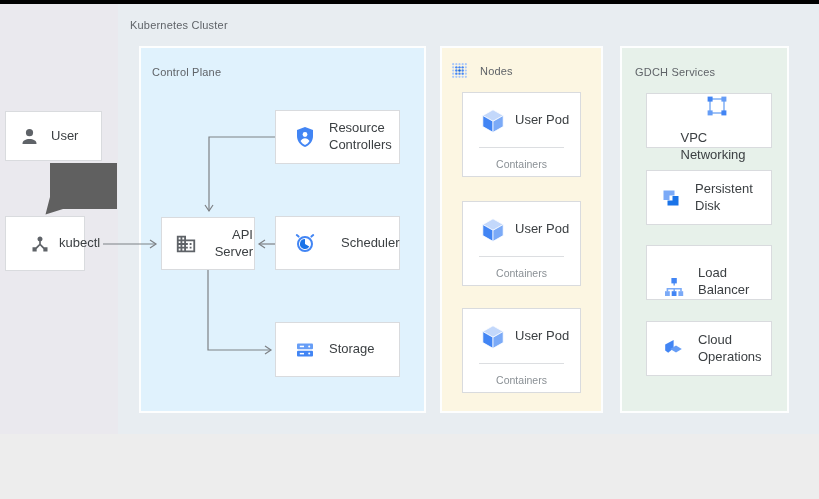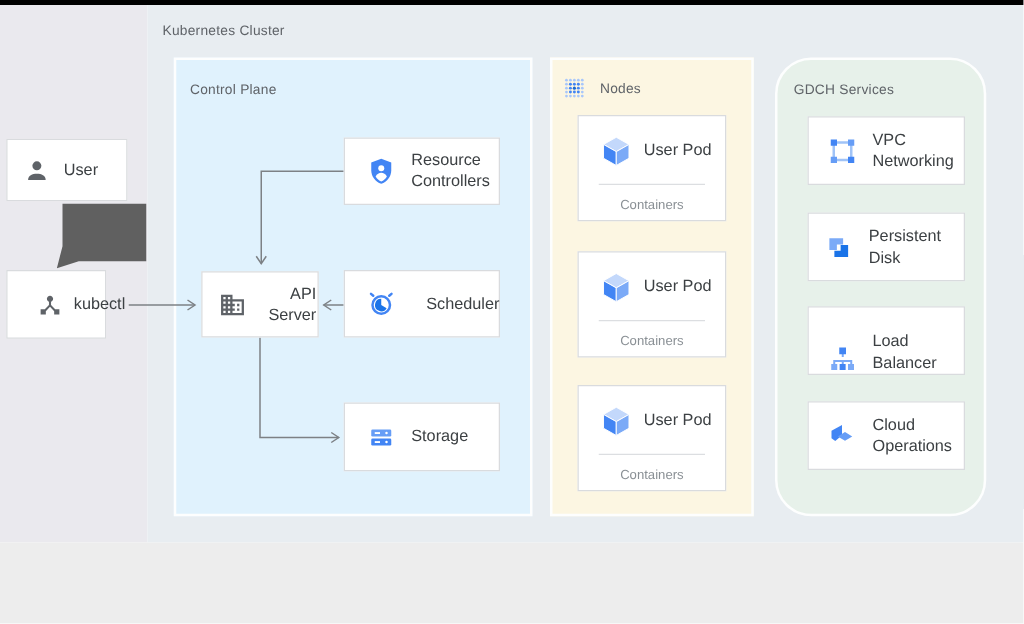--- a/index.html
+++ b/index.html
@@ -7,21 +7,21 @@
           font-family:"Liberation Sans",sans-serif;background:#ffffff;}
   .abs{position:absolute;box-sizing:border-box;}
   .topbar{left:0;top:0;width:819px;height:4px;background:#000000;}
   .sidebar{left:0;top:4px;width:118px;height:430px;background:#eae9ee;}
   .cluster{left:118px;top:4px;width:701px;height:430px;background:#e8edf1;}
   .bottombar{left:0;top:434px;width:819px;height:65px;background:#ededed;}
   .cluster-label{left:130px;top:19px;font-size:11px;color:#5f6368;letter-spacing:.2px;}
   .panel{border:2px solid #fdfefe;}
   .panel-cp{left:139px;top:46px;width:287px;height:367px;background:#e0f2fd;}
   .panel-nodes{left:440px;top:46px;width:163px;height:367px;background:#fcf6e2;}
-  .panel-gdch{left:620px;top:46px;width:169px;height:367px;background:#e7f1ea;border-radius:29px;}
+  .panel-gdch{left:620px;top:46px;width:169px;height:367px;background:#e7f1ea;}
   .plabel{position:absolute;font-size:11px;color:#5f6368;letter-spacing:.2px;}
   .box{position:absolute;background:#ffffff;border:1px solid #d9dbde;box-sizing:border-box;
        display:flex;align-items:center;}
   .lbl{font-size:13px;color:#3c4043;line-height:1.3;}
   .icon{flex:0 0 auto;display:flex;align-items:center;justify-content:center;}
   .pod{flex-direction:column;align-items:stretch;}
   .pod-top{height:54px;display:flex;align-items:center;padding-left:17px;gap:9px;}
   .pod-divider{height:1px;background:#dcdee1;margin:0 16px;}
   .pod-sub{text-align:center;padding-top:10px;font-size:10.5px;color:#8a9095;}
   .nodes-head{position:absolute;left:8px;top:13px;display:flex;align-items:center;gap:11px;}
@@ -207,21 +207,21 @@
           <polygon points="2.6,7.9 12,13.2 12,23.4 2.6,18.1" fill="#4285f4" stroke="#ffffff" stroke-width="0.7"></polygon>
           <polygon points="21.4,7.9 12,13.2 12,23.4 21.4,18.1" fill="#7baaf7" stroke="#ffffff" stroke-width="0.7"></polygon>
         </svg>
       </span>
       <span class="lbl">User Pod</span>
     </div>
     <div class="pod-divider"></div>
     <div class="pod-sub">Containers</div>
   </div>
 
-  <div class="box" style="left:646px;top:93px;width:126px;height:55px;padding-left:15px;gap:12px;">
+  <div class="box" style="left:646px;top:93px;width:126px;height:55px;padding-left:15px;gap:12px;flex-direction:column;">
     <span class="icon">
       <svg width="24" height="24" viewBox="0 0 24 24">
         <rect x="5" y="5" width="14" height="14" fill="none" stroke="#a0c3f7" stroke-width="2"></rect>
         <rect x="2.6" y="2.6" width="5" height="5" fill="#4285f4"></rect>
         <rect x="16.4" y="2.6" width="5" height="5" fill="#669df6"></rect>
         <rect x="2.6" y="16.4" width="5" height="5" fill="#669df6"></rect>
         <rect x="16.4" y="16.4" width="5" height="5" fill="#4285f4"></rect>
       </svg>
     </span>
     <span class="lbl" style="width:72px;">VPC Networking</span>

